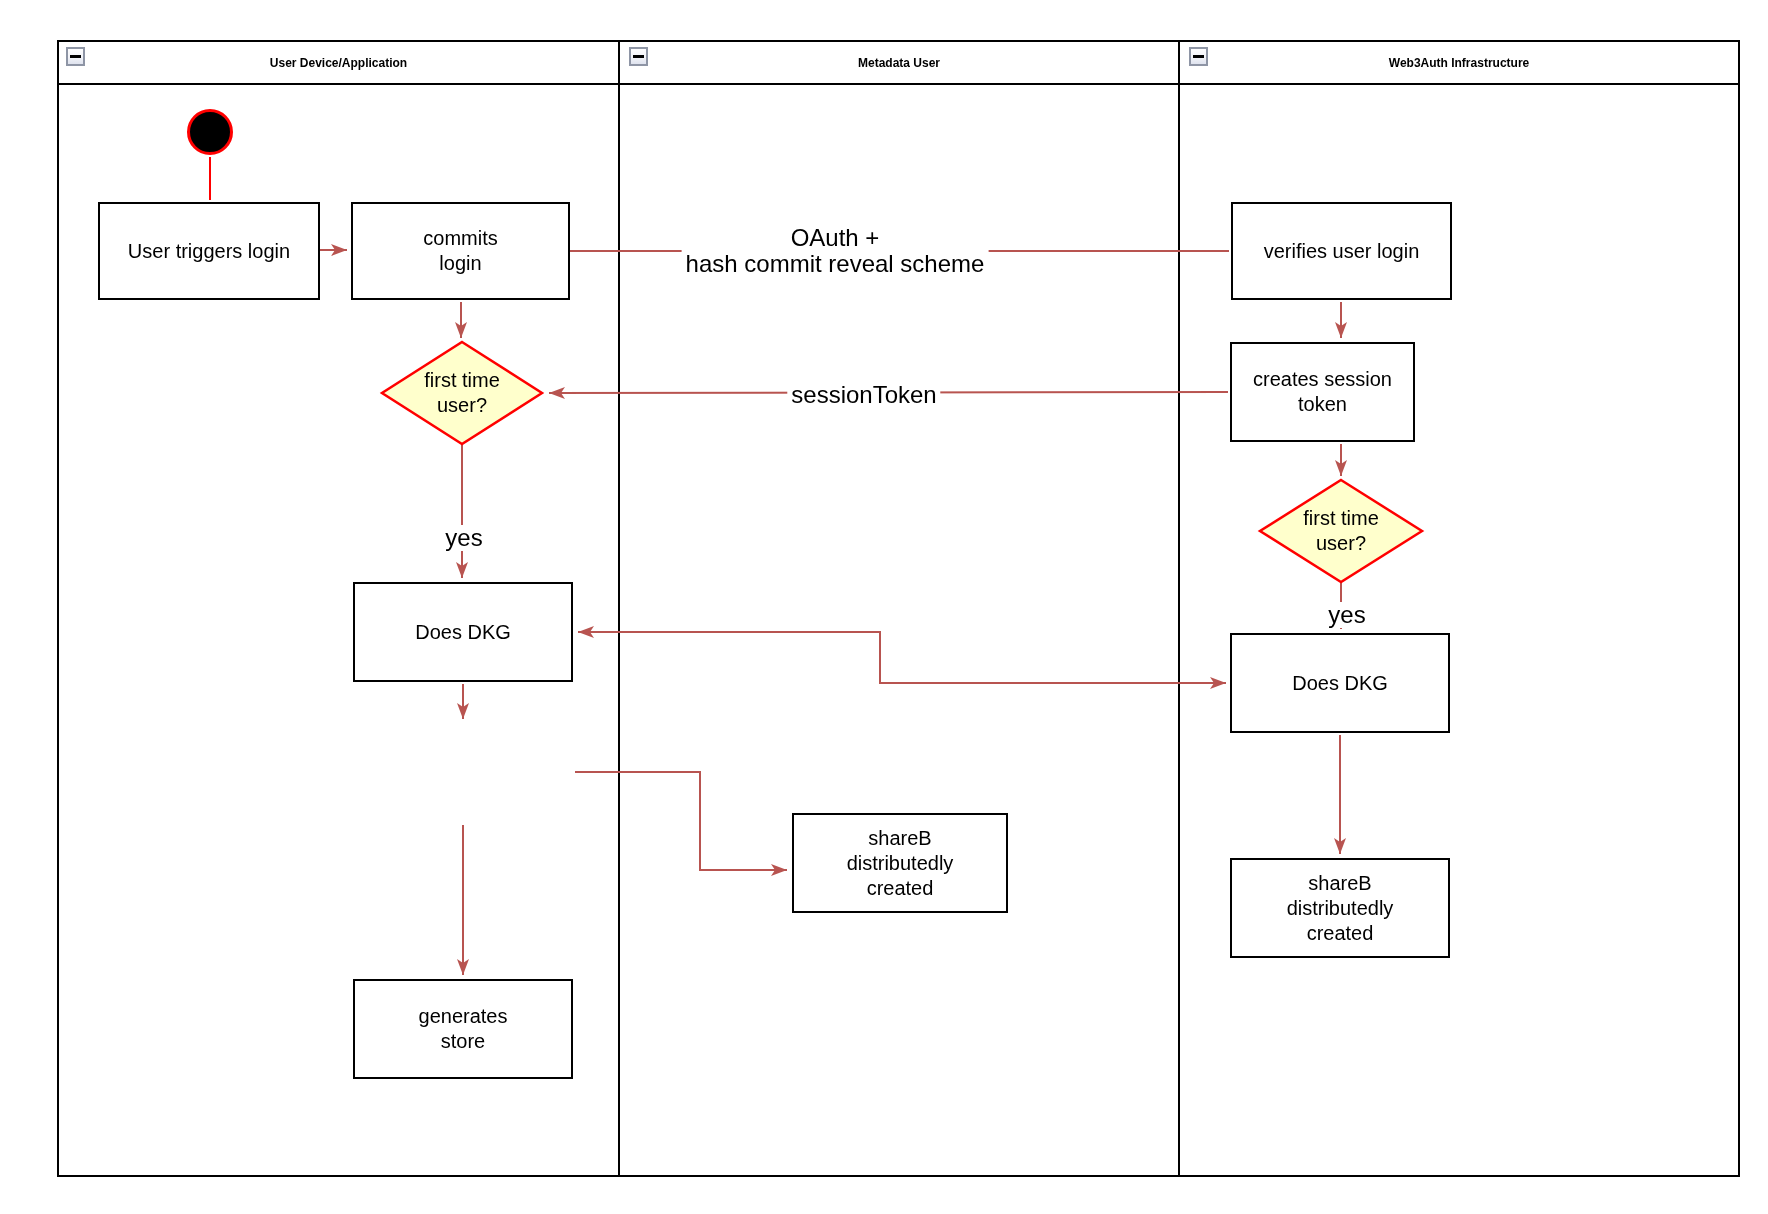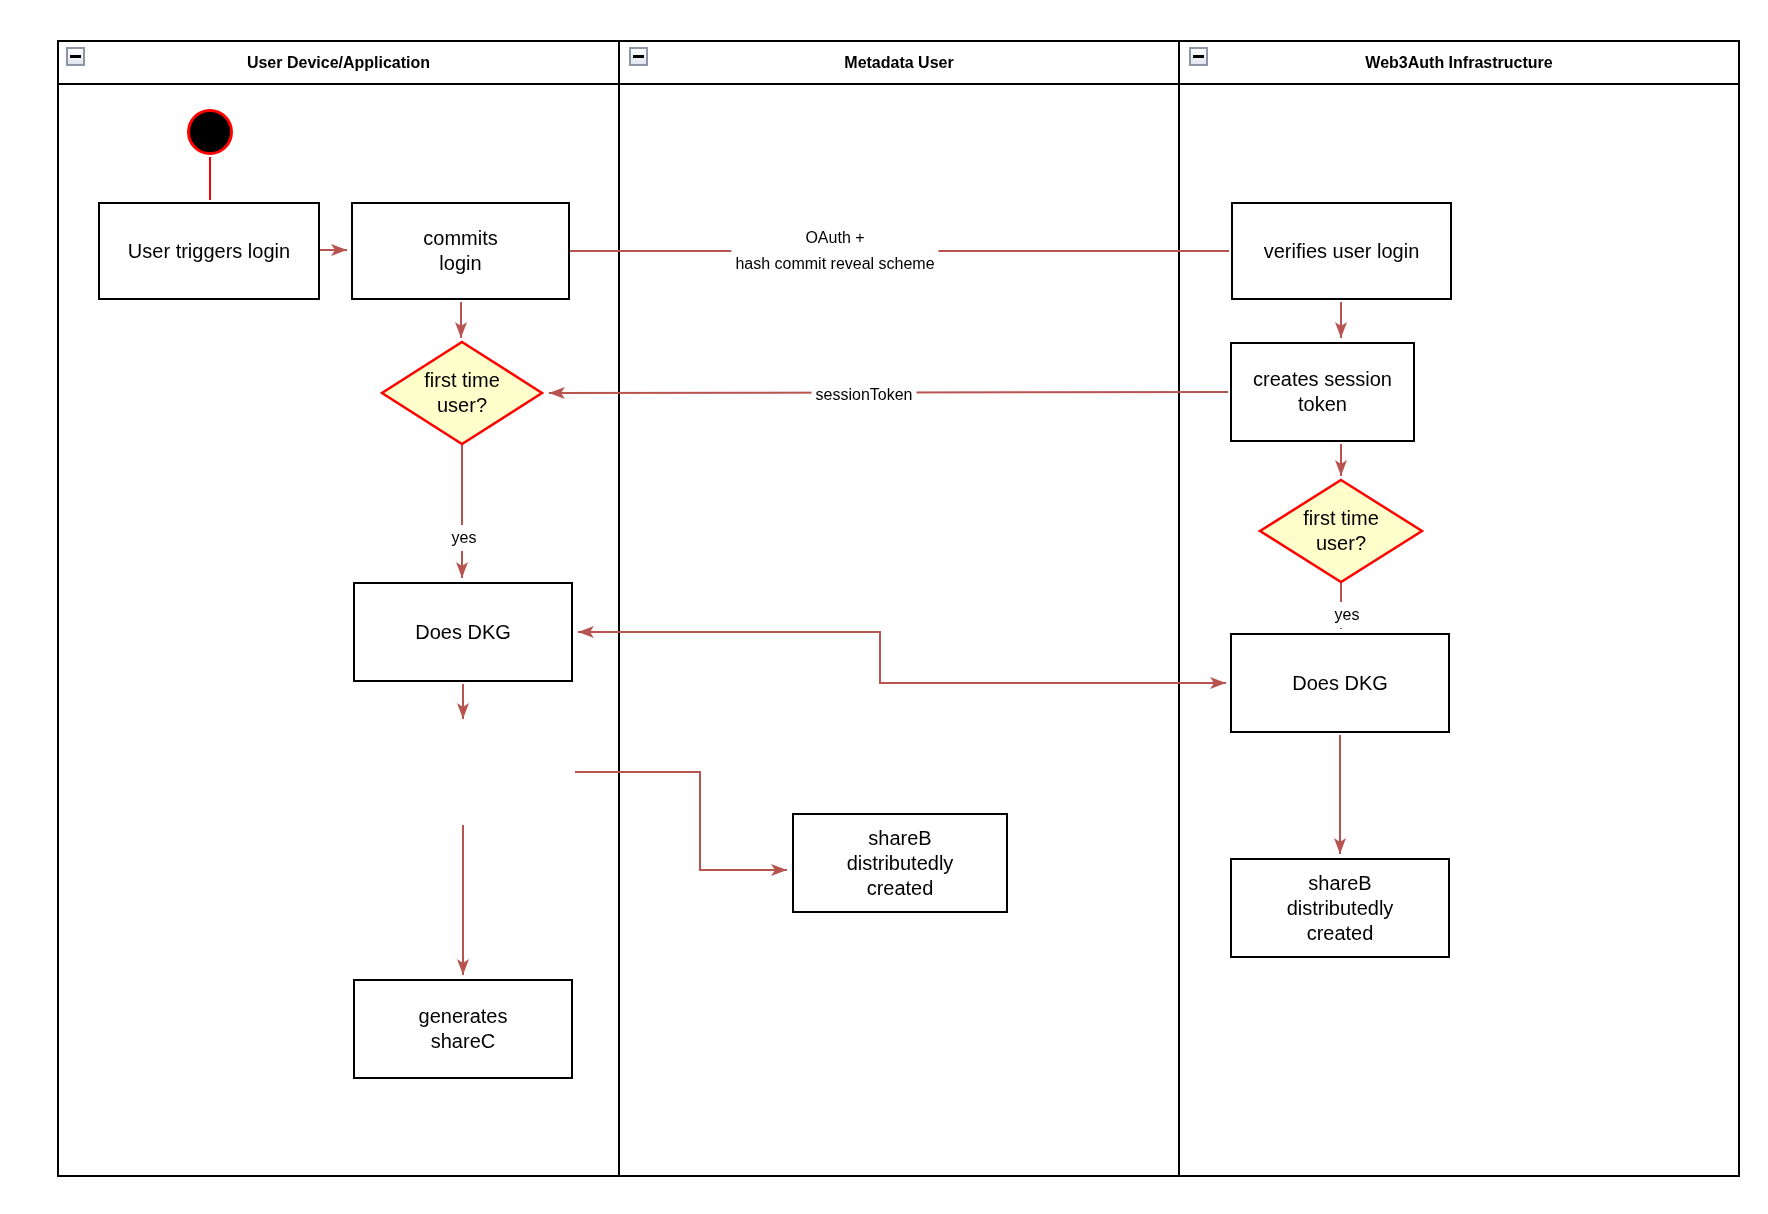--- a/index.html
+++ b/index.html
@@ -6,21 +6,21 @@
   .canvas{
     position:relative;width:1768px;height:1214px;background:#ffffff;overflow:hidden;
     font-family:"Liberation Sans", sans-serif;color:#000;
   }
   
   .pool{position:absolute;left:57px;top:40px;width:1683px;height:1137px;
     border:2px solid var(--stroke,#000);box-sizing:border-box;background:#fff;}
   .v-divider{position:absolute;top:40px;height:1137px;width:2px;background:var(--stroke,#000);}
   .header-line{position:absolute;left:57px;top:83px;width:1683px;height:2px;background:var(--stroke,#000);}
   .lane-header{position:absolute;top:42px;height:41px;display:flex;align-items:center;justify-content:center;}
-  .lane-title{font-weight:bold;font-size:16px;}
+  .lane-title{font-weight:bold;font-size:12px;}
   
   .collapse-icon{position:absolute;width:19px;height:19px;box-sizing:border-box;
     border:2px solid #8e95a5;background:linear-gradient(#fdfdfe 0%,#f2f3f8 55%,#dfe3ee 100%);
     display:flex;align-items:center;justify-content:center;}
   .minus{width:11px;height:3px;background:#000;}
   
   .node{position:absolute;box-sizing:border-box;border:2px solid var(--stroke,#000);
     background:var(--node-fill,#fff);display:flex;align-items:center;justify-content:center;
     text-align:center;font-size:20px;line-height:25px;}
   .node-label{white-space:pre-line;}
@@ -28,21 +28,21 @@
   .start-node{position:absolute;left:187px;top:109px;width:46px;height:46px;border-radius:50%;
     box-sizing:border-box;background:#000;border:3px solid var(--bright-red,#f00);}
   
   svg.edges{position:absolute;left:0;top:0;pointer-events:none;}
   .edge{stroke:var(--arrow,#B85450);stroke-width:2;fill:none;}
   .edge-start{stroke:var(--bright-red,#f00);stroke-width:2;fill:none;}
   .arrowhead{fill:var(--arrow,#B85450);}
   .decision{fill:var(--decision-fill,#ffffcc);stroke:var(--decision-stroke,#f00);stroke-width:2.5;}
   
   .edge-label{position:absolute;transform:translate(-50%,-50%);background:#fff;
-    padding:0 4px;font-size:16px;line-height:26px;text-align:center;white-space:pre-line;}
+    padding:0 4px;font-size:24px;line-height:26px;text-align:center;white-space:pre-line;}
   .diamond-label{position:absolute;transform:translate(-50%,-50%);font-size:20px;line-height:25px;
     text-align:center;white-space:pre-line;background:transparent;}
 </style>
 </head>
 <body>
 
 <div class="canvas">
 
   <div class="pool"></div>
   <div class="v-divider" style="left:618px;"></div>
@@ -102,21 +102,21 @@
   </div>
   <div class="node" style="left:351px;top:202px;width:219px;height:98px;">
     <span class="node-label">commits
 login</span>
   </div>
   <div class="node" style="left:353px;top:582px;width:220px;height:100px;">
     <span class="node-label">Does DKG</span>
   </div>
   <div class="node" style="left:353px;top:979px;width:220px;height:100px;">
     <span class="node-label">generates
-shareC</span>
+store</span>
   </div>
 
   <div class="node" style="left:792px;top:813px;width:216px;height:100px;">
     <span class="node-label">shareB
 distributedly
 created</span>
   </div>
 
   <div class="node" style="left:1231px;top:202px;width:221px;height:98px;">
     <span class="node-label">verifies user login</span>

